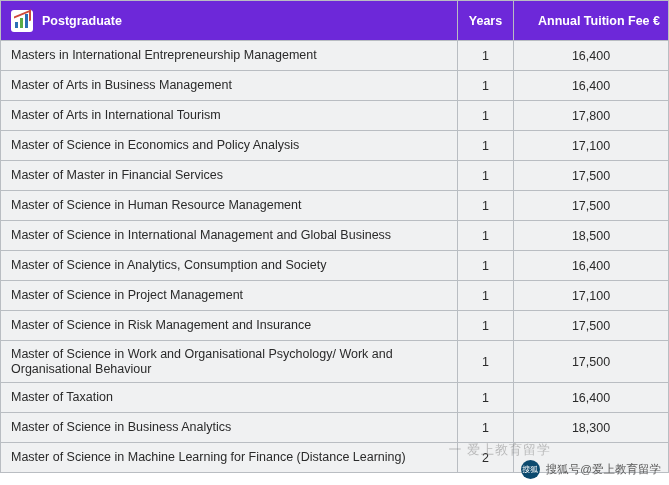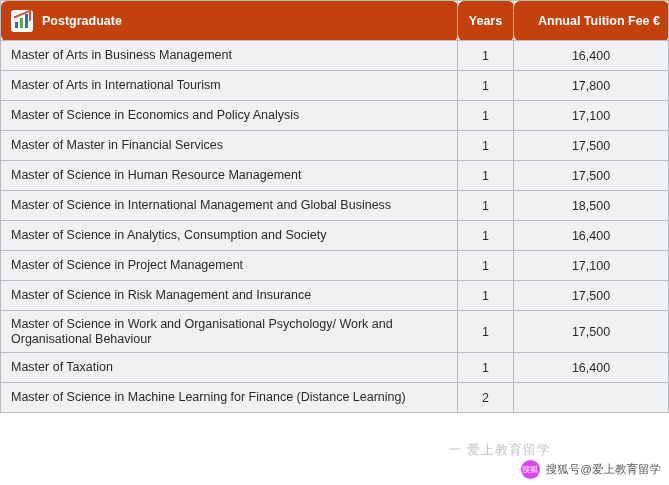--- a/index.html
+++ b/index.html
@@ -21,29 +21,28 @@
   table.tuition {
     border-collapse: collapse;
     width: 669px;
     table-layout: fixed;
   }
   table.tuition th, table.tuition td {
     border: 1px solid #b9bdc2;
     box-sizing: border-box;
   }
   thead th {
-    background: #c2410c;
+    background: #6d28d9;
     color: #ffffff;
     font-size: 12.5px;
     font-weight: bold;
     height: 40px;
     padding: 4px 8px;
     vertical-align: middle;
     border-color: #2b5283;
-    border-radius: 6px;
   }
   thead th.col-prog {
     text-align: left;
     padding-left: 10px;
   }
   thead th.col-years {
     text-align: center;
     width: 56px;
     margin-top: 16px;
   }
@@ -115,21 +114,21 @@
     align-items: center;
     gap: 6px;
     font-size: 11.5px;
     color: #5c5c5c;
     pointer-events: none;
   }
   .wm-logo {
     width: 19px;
     height: 19px;
     border-radius: 50%;
-    background: #d946ef;
+    background: #0c4a6e;
     color: #ffffff;
     font-size: 8px;
     line-height: 19px;
     text-align: center;
     font-family: "Liberation Sans", sans-serif;
   }
   .wm-ghost {
     position: absolute;
     right: 118px;
     bottom: 26px;
@@ -156,20 +155,25 @@
             </span>
             <span>Postgraduate</span>
           </span>
         </th>
         <th class="col-years">Years</th>
         <th class="col-fee">Annual Tuition Fee €</th>
       </tr>
     </thead>
     <tbody>
       <tr>
+        <td class="c-prog">Masters in International Entrepreneurship Management</td>
+        <td class="c-years">1</td>
+        <td class="c-fee">16,400</td>
+      </tr>
+      <tr>
         <td class="c-prog">Master of Arts in Business Management</td>
         <td class="c-years">1</td>
         <td class="c-fee">16,400</td>
       </tr>
       <tr>
         <td class="c-prog">Master of Arts in International Tourism</td>
         <td class="c-years">1</td>
         <td class="c-fee">17,800</td>
       </tr>
       <tr>
@@ -209,20 +213,25 @@
       </tr>
       <tr class="two-line">
         <td class="c-prog">Master of Science in Work and Organisational Psychology/ Work and Organisational Behaviour</td>
         <td class="c-years">1</td>
         <td class="c-fee">17,500</td>
       </tr>
       <tr>
         <td class="c-prog">Master of Taxation</td>
         <td class="c-years">1</td>
         <td class="c-fee">16,400</td>
+      </tr>
+      <tr>
+        <td class="c-prog">Master of Science in Business Analytics</td>
+        <td class="c-years">1</td>
+        <td class="c-fee">18,300</td>
       </tr>
       <tr>
         <td class="c-prog">Master of Science in Machine Learning for Finance (Distance Learning)</td>
         <td class="c-years">2</td>
         <td class="c-fee"></td>
       </tr>
     </tbody>
   </table>
 </div>
 

